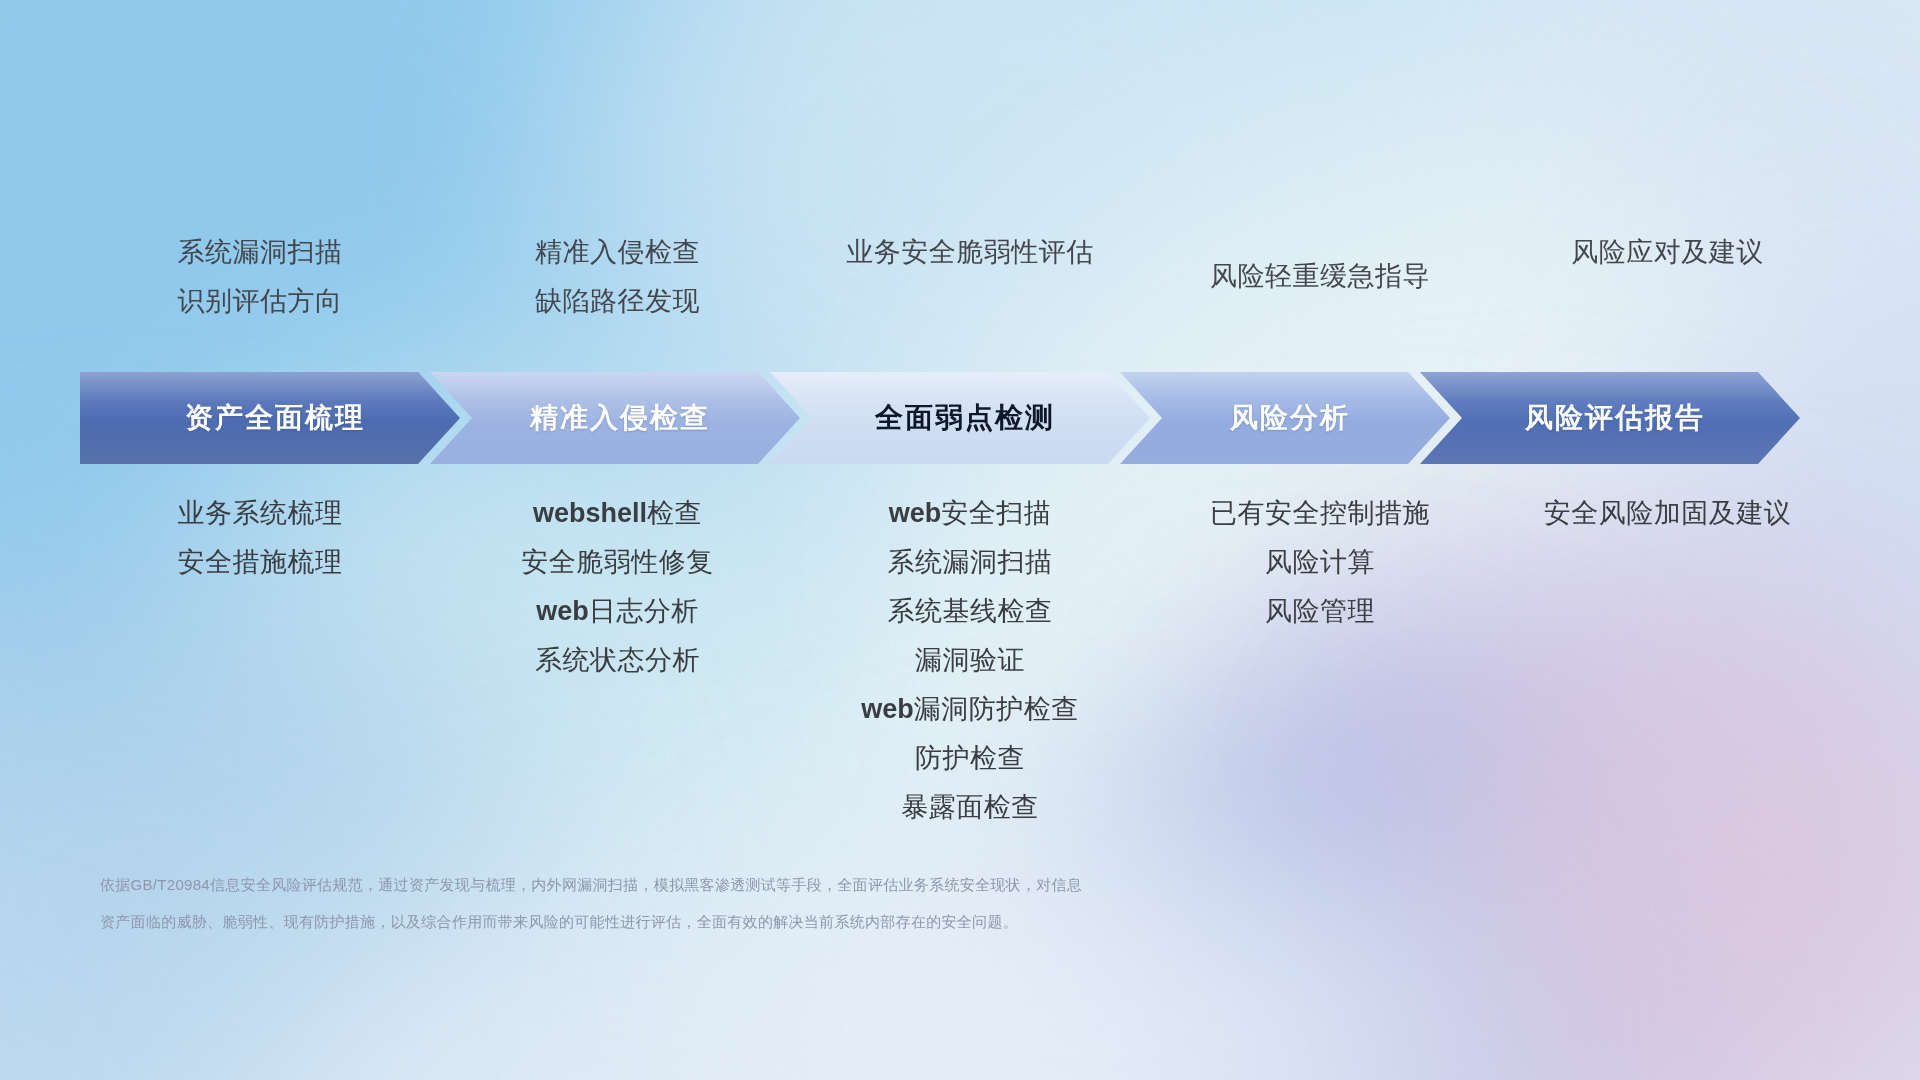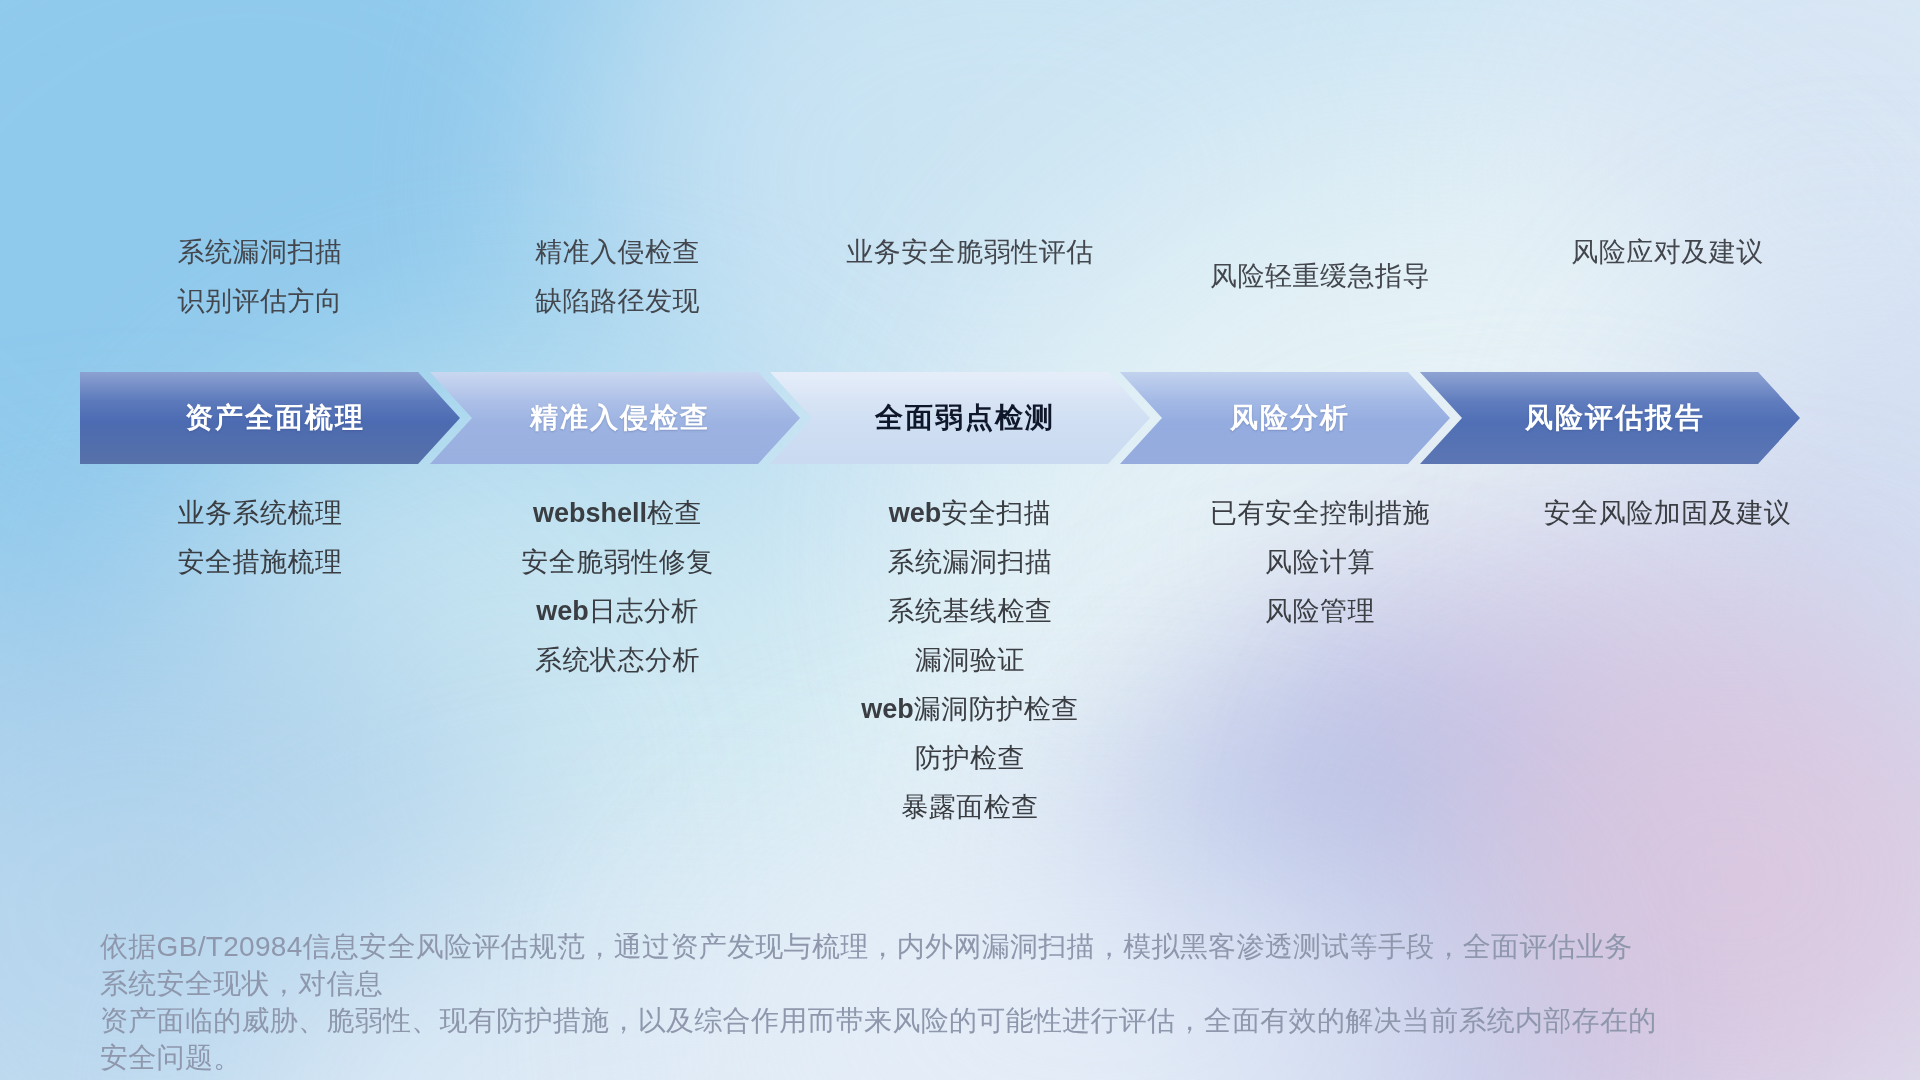--- a/index.html
+++ b/index.html
@@ -90,22 +90,22 @@
     clip-path:polygon(0 0, calc(100% - 42px) 0, 100% 50%, calc(100% - 42px) 100%, 0 100%);
     background:linear-gradient(180deg,rgba(255,255,255,.30) 0%,rgba(255,255,255,.06) 32%,rgba(255,255,255,0) 55%,rgba(255,255,255,.10) 100%);
   }
   .chev.notched .gloss{
     -webkit-clip-path:polygon(0 0, calc(100% - 42px) 0, 100% 50%, calc(100% - 42px) 100%, 0 100%, 42px 50%);
     clip-path:polygon(0 0, calc(100% - 42px) 0, 100% 50%, calc(100% - 42px) 100%, 0 100%, 42px 50%);
   }
 
   
   #footer{
-    position:absolute;left:100px;top:928px;width:1560px;
-    font-size:28px;line-height:37px;color:#8e97ac;letter-spacing:.3px;
+    position:absolute;left:100px;top:866px;width:1560px;
+    font-size:15px;line-height:37px;color:#8e97ac;letter-spacing:.3px;
   }
 </style>
 </head>
 <body>
 
 <div id="bg">
   <div id="bg-base"></div>
   <div class="blob" id="b1"></div>
   <div class="blob" id="b4"></div>
   <div class="blob" id="b9"></div>

